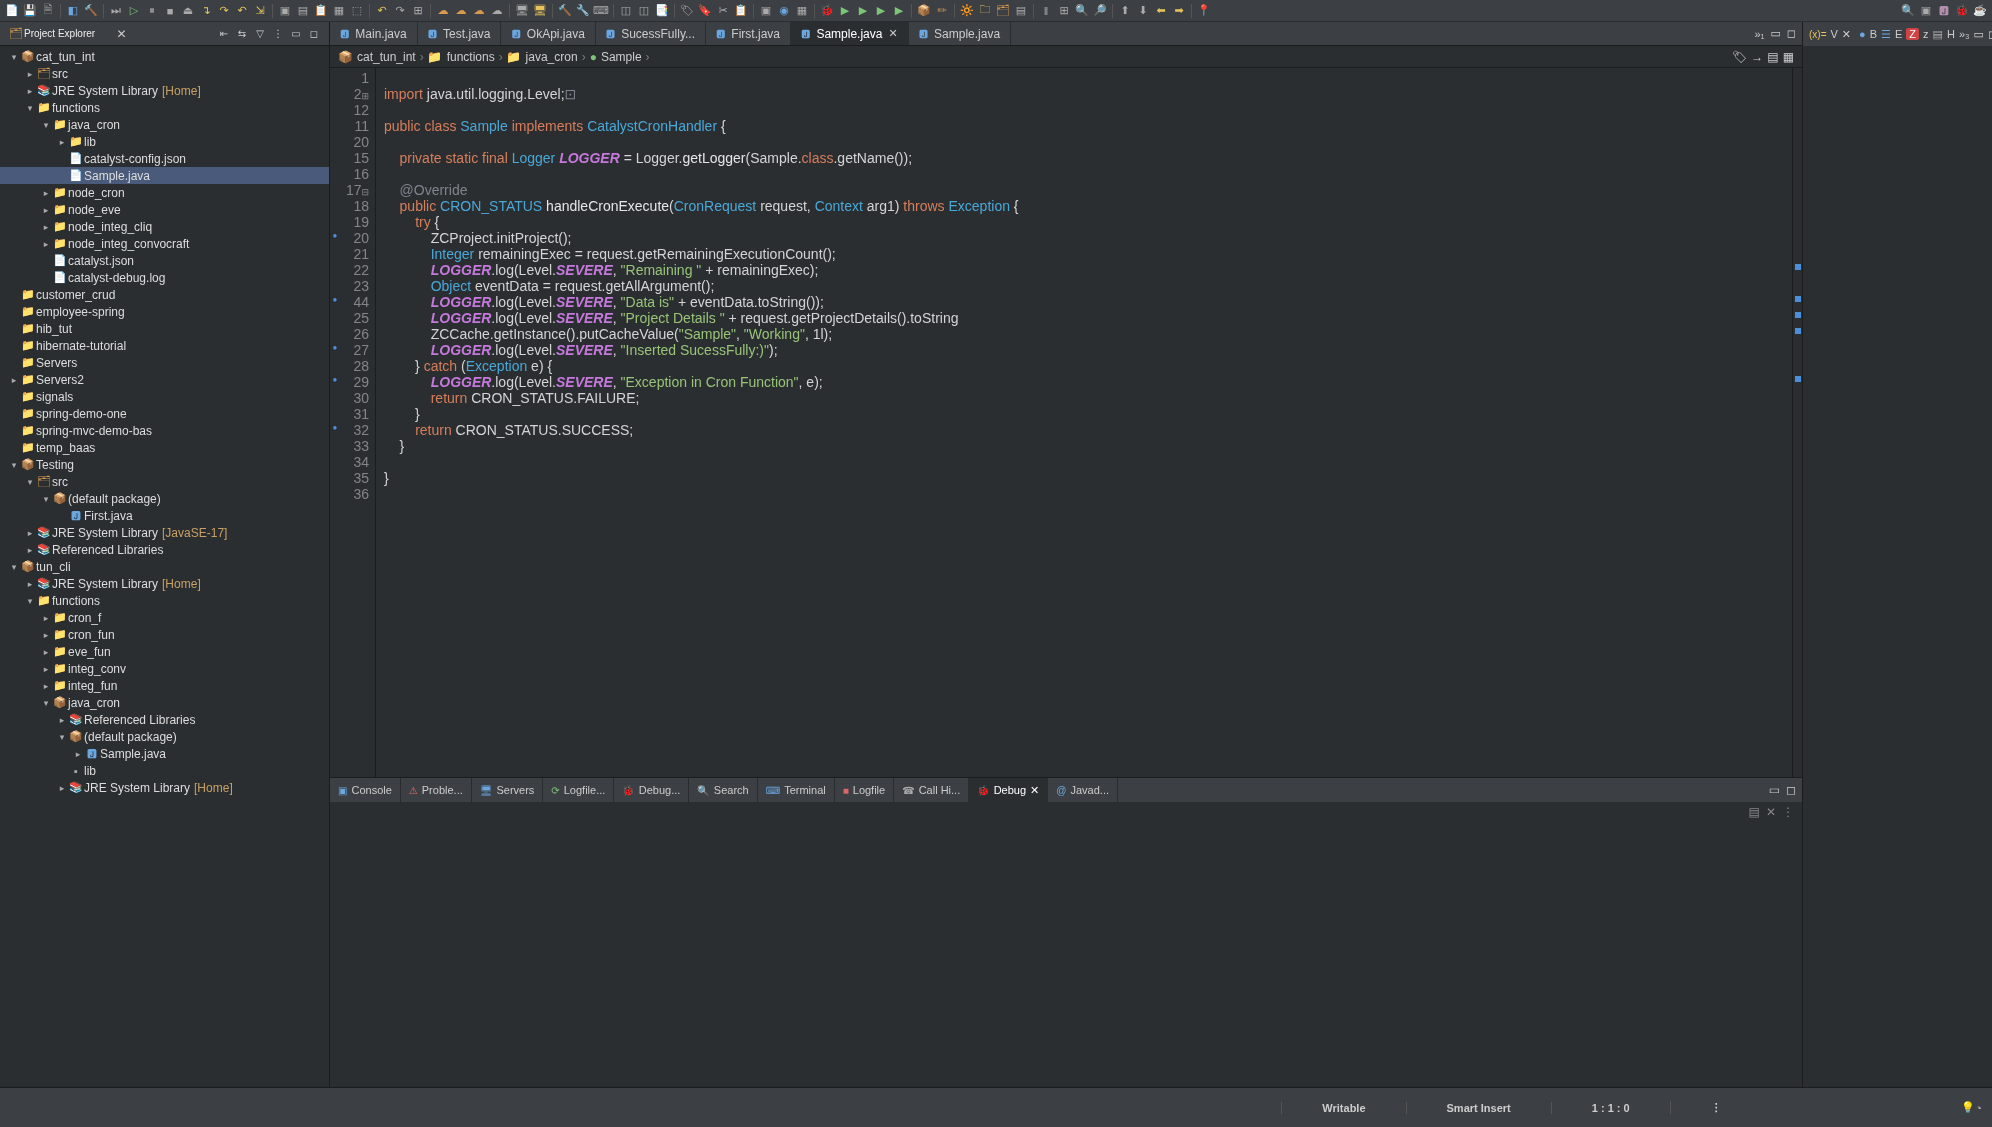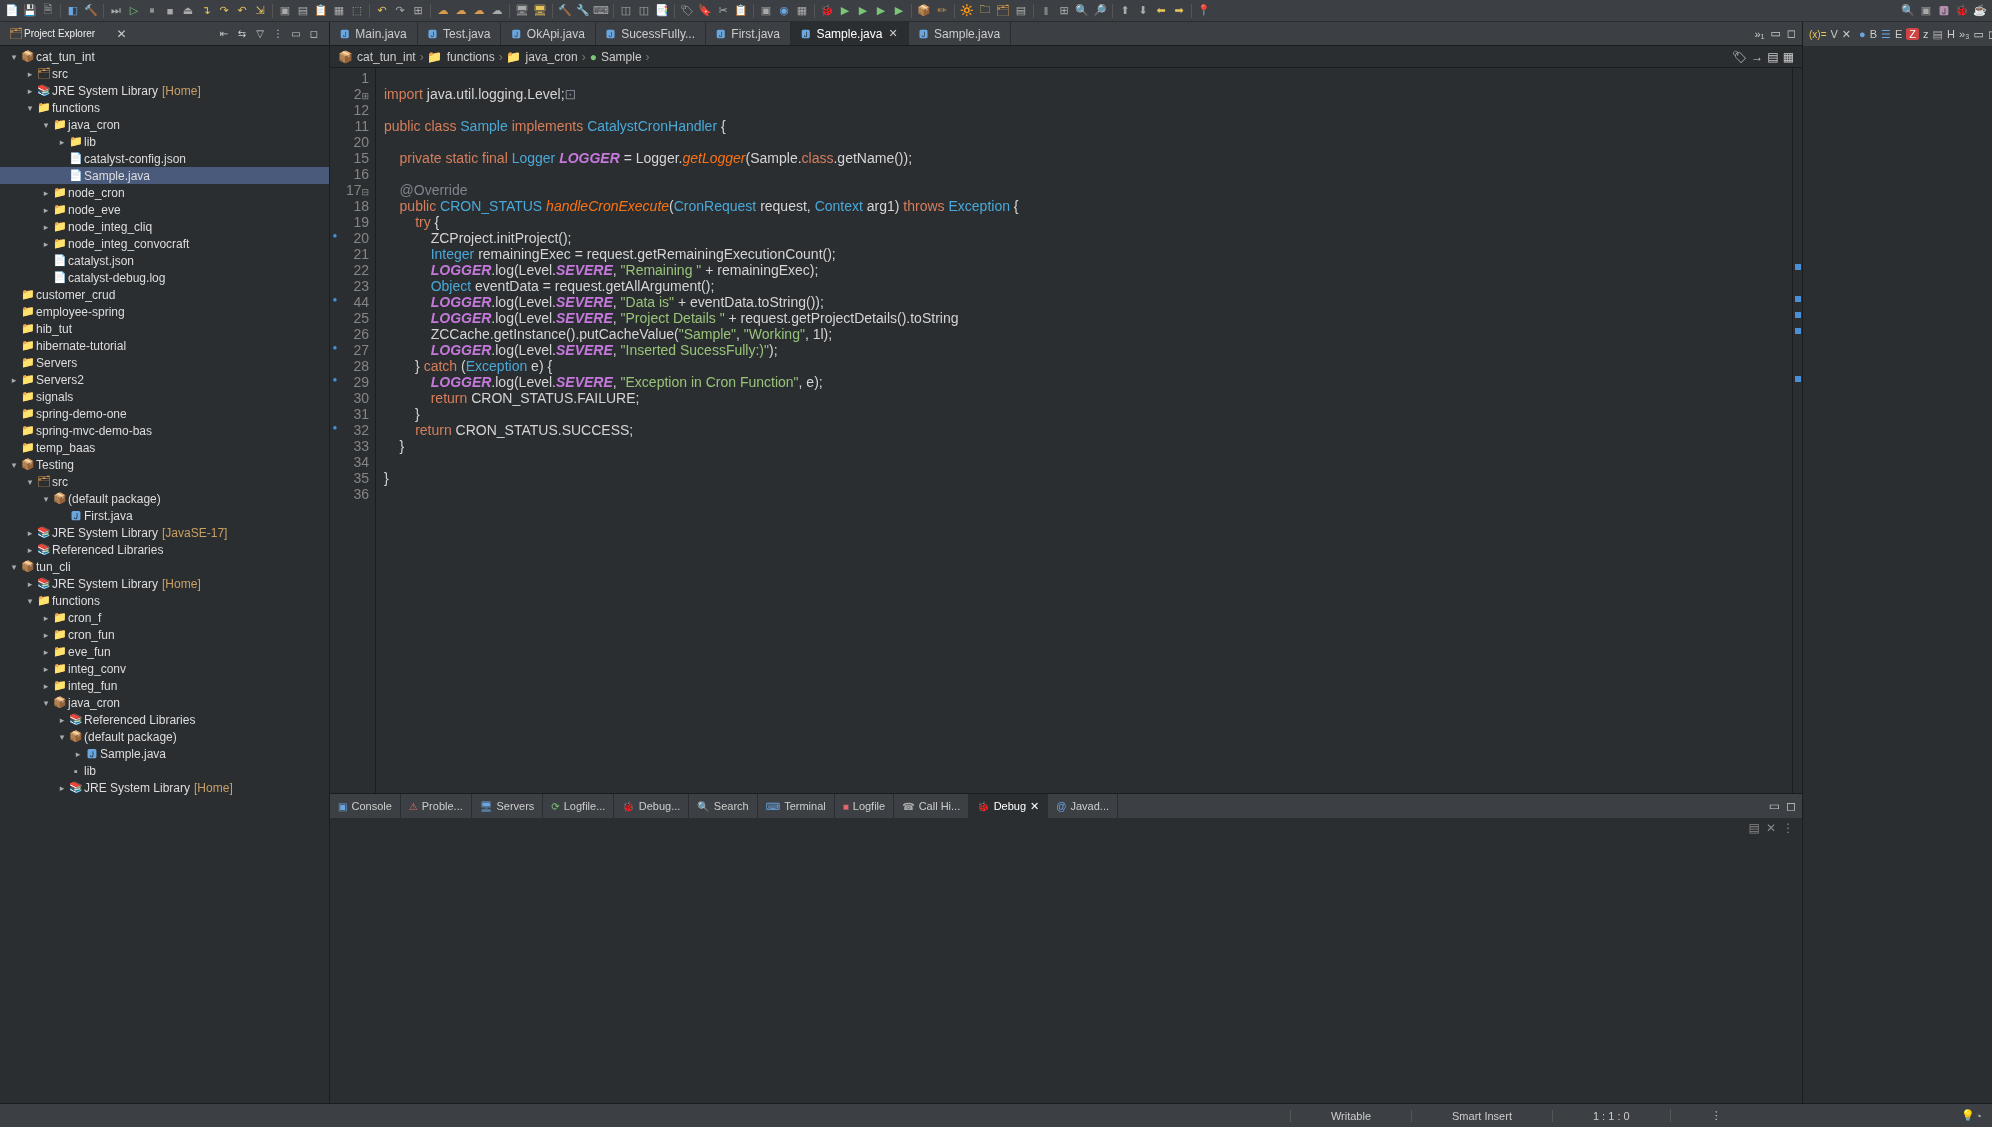--- a/index.html
+++ b/index.html
@@ -48,37 +48,37 @@
 .minimap { width: 10px; background: #2b2e31; border-left: 1px solid #1a1c1e; }
 .minimap div { height: 16px; }
 .mm-mark { position: relative; }
 .mm-mark::after { content:''; position:absolute; right:1px; top:4px; width:6px; height:6px; background:#4a90d9; }
 
 .kw { color: #d67e5c; }
 .str { color: #98c379; }
 .cls { color: #4aa8d8; }
 .fld { font-style: italic; color: #c678dd; font-weight: bold; }
 .cmt { color: #7f848e; }
-.mtd { color: #f97316; font-style: italic; }
+.mtd { color: #e5e5e5; }
 
 .bottom-panel { height: 310px; background: #2b2e31; border-top: 1px solid #1a1c1e; display: flex; flex-direction: column; }
 .btabs { height: 24px; background: #3c4044; display: flex; align-items: stretch; }
 .btab { display: flex; align-items: center; padding: 0 8px; gap: 4px; font-size: 11px; color: #ccc; border-right: 1px solid #2a2d30; cursor: pointer; }
 .btab.active { background: #2b2e31; color: #fff; }
 .btab .bicon { font-size: 10px; }
 .btabs-right { margin-left: auto; display: flex; align-items: center; gap: 6px; padding: 0 6px; color: #ccc; }
 .bpanel-tools { height: 20px; display: flex; justify-content: flex-end; align-items: center; padding: 0 8px; gap: 6px; color: #888; }
 .bpanel-body { flex: 1; background: #2b2e31; }
 
 .right-panel { width: 190px; background: #2b2e31; border-left: 1px solid #1a1c1e; display: flex; flex-direction: column; }
 .rp-header { height: 24px; background: #3c4044; display: flex; align-items: center; padding: 0 6px; gap: 4px; font-size: 11px; color: #ccc; }
 .rp-header .rpicon { font-size: 10px; }
 .rp-body { flex: 1; }
 
-.statusbar { height: 24px; background: #3c4044; display: flex; align-items: center; padding: 0 10px; font-size: 11px; color: #ccc; border-top: 1px solid #1a1c1e; }
+.statusbar { height: 40px; background: #3c4044; display: flex; align-items: center; padding: 0 10px; font-size: 11px; color: #ccc; border-top: 1px solid #1a1c1e; font-weight: bold; }
 .statusbar .cell { padding: 0 40px; border-left: 1px solid #555; }
 .statusbar .spacer { flex: 1; }
 
 .ic-yellow { color: #e8c45a; }
 .ic-orange { color: #d99a4e; }
 .ic-blue { color: #6aa6e0; }
 .ic-green { color: #7cc576; }
 .ic-red { color: #d66; }
 .ic-gray { color: #aaa; }
 .ic-purple { color: #b48ead; }

